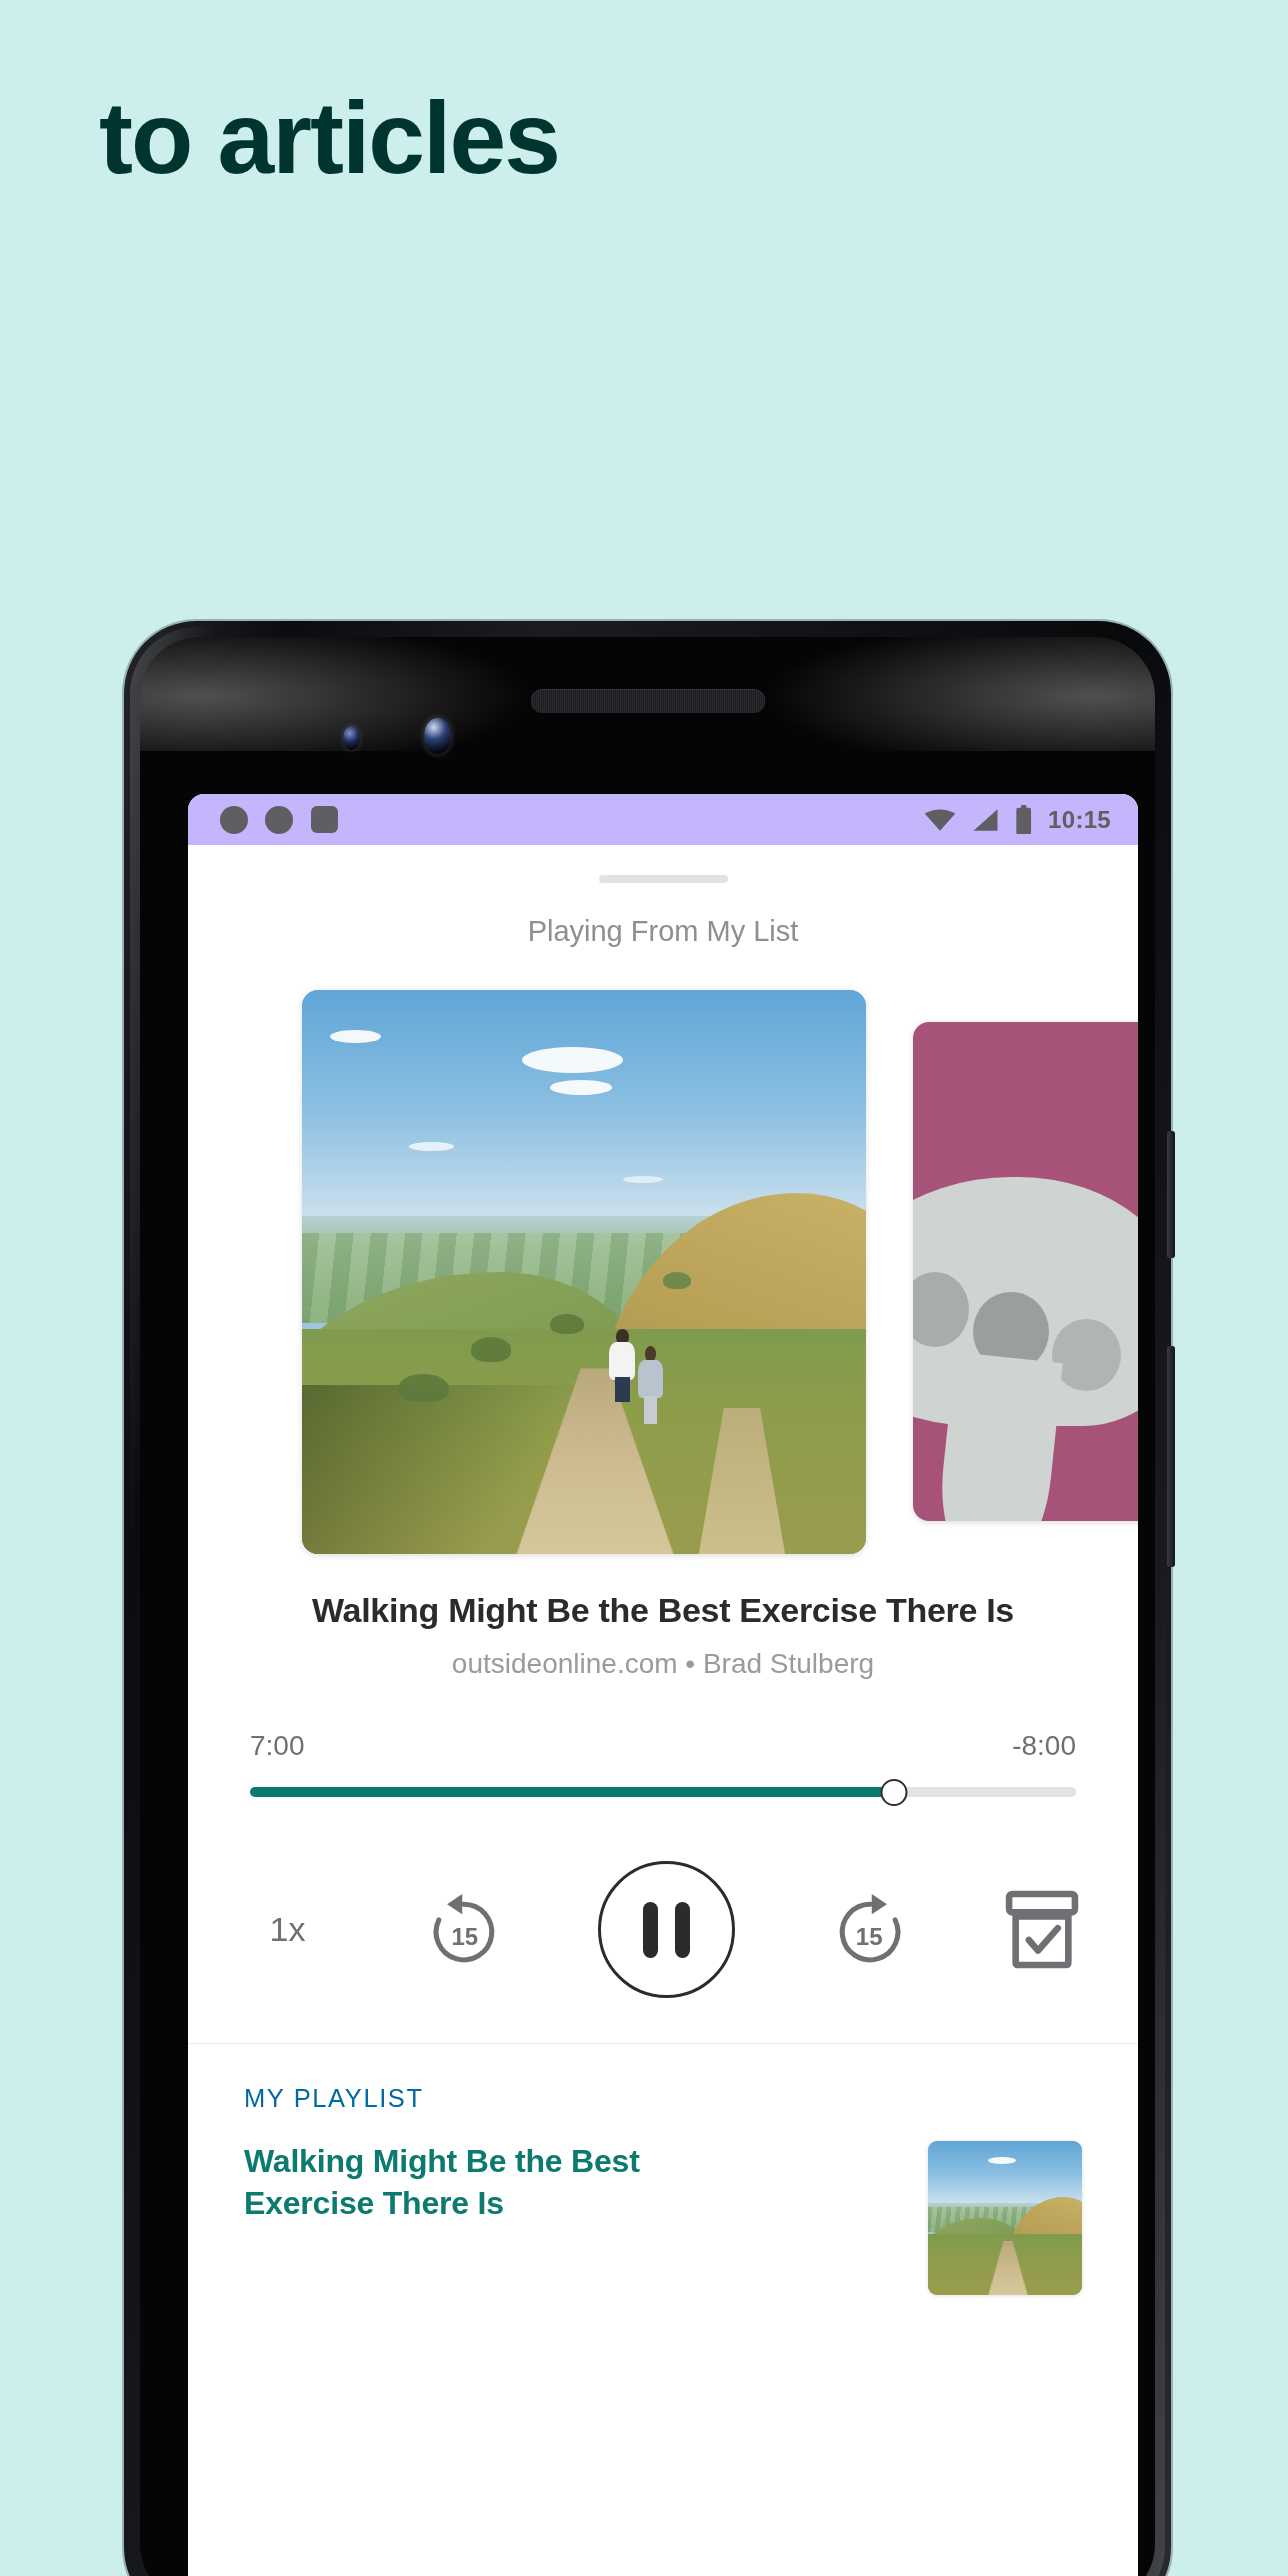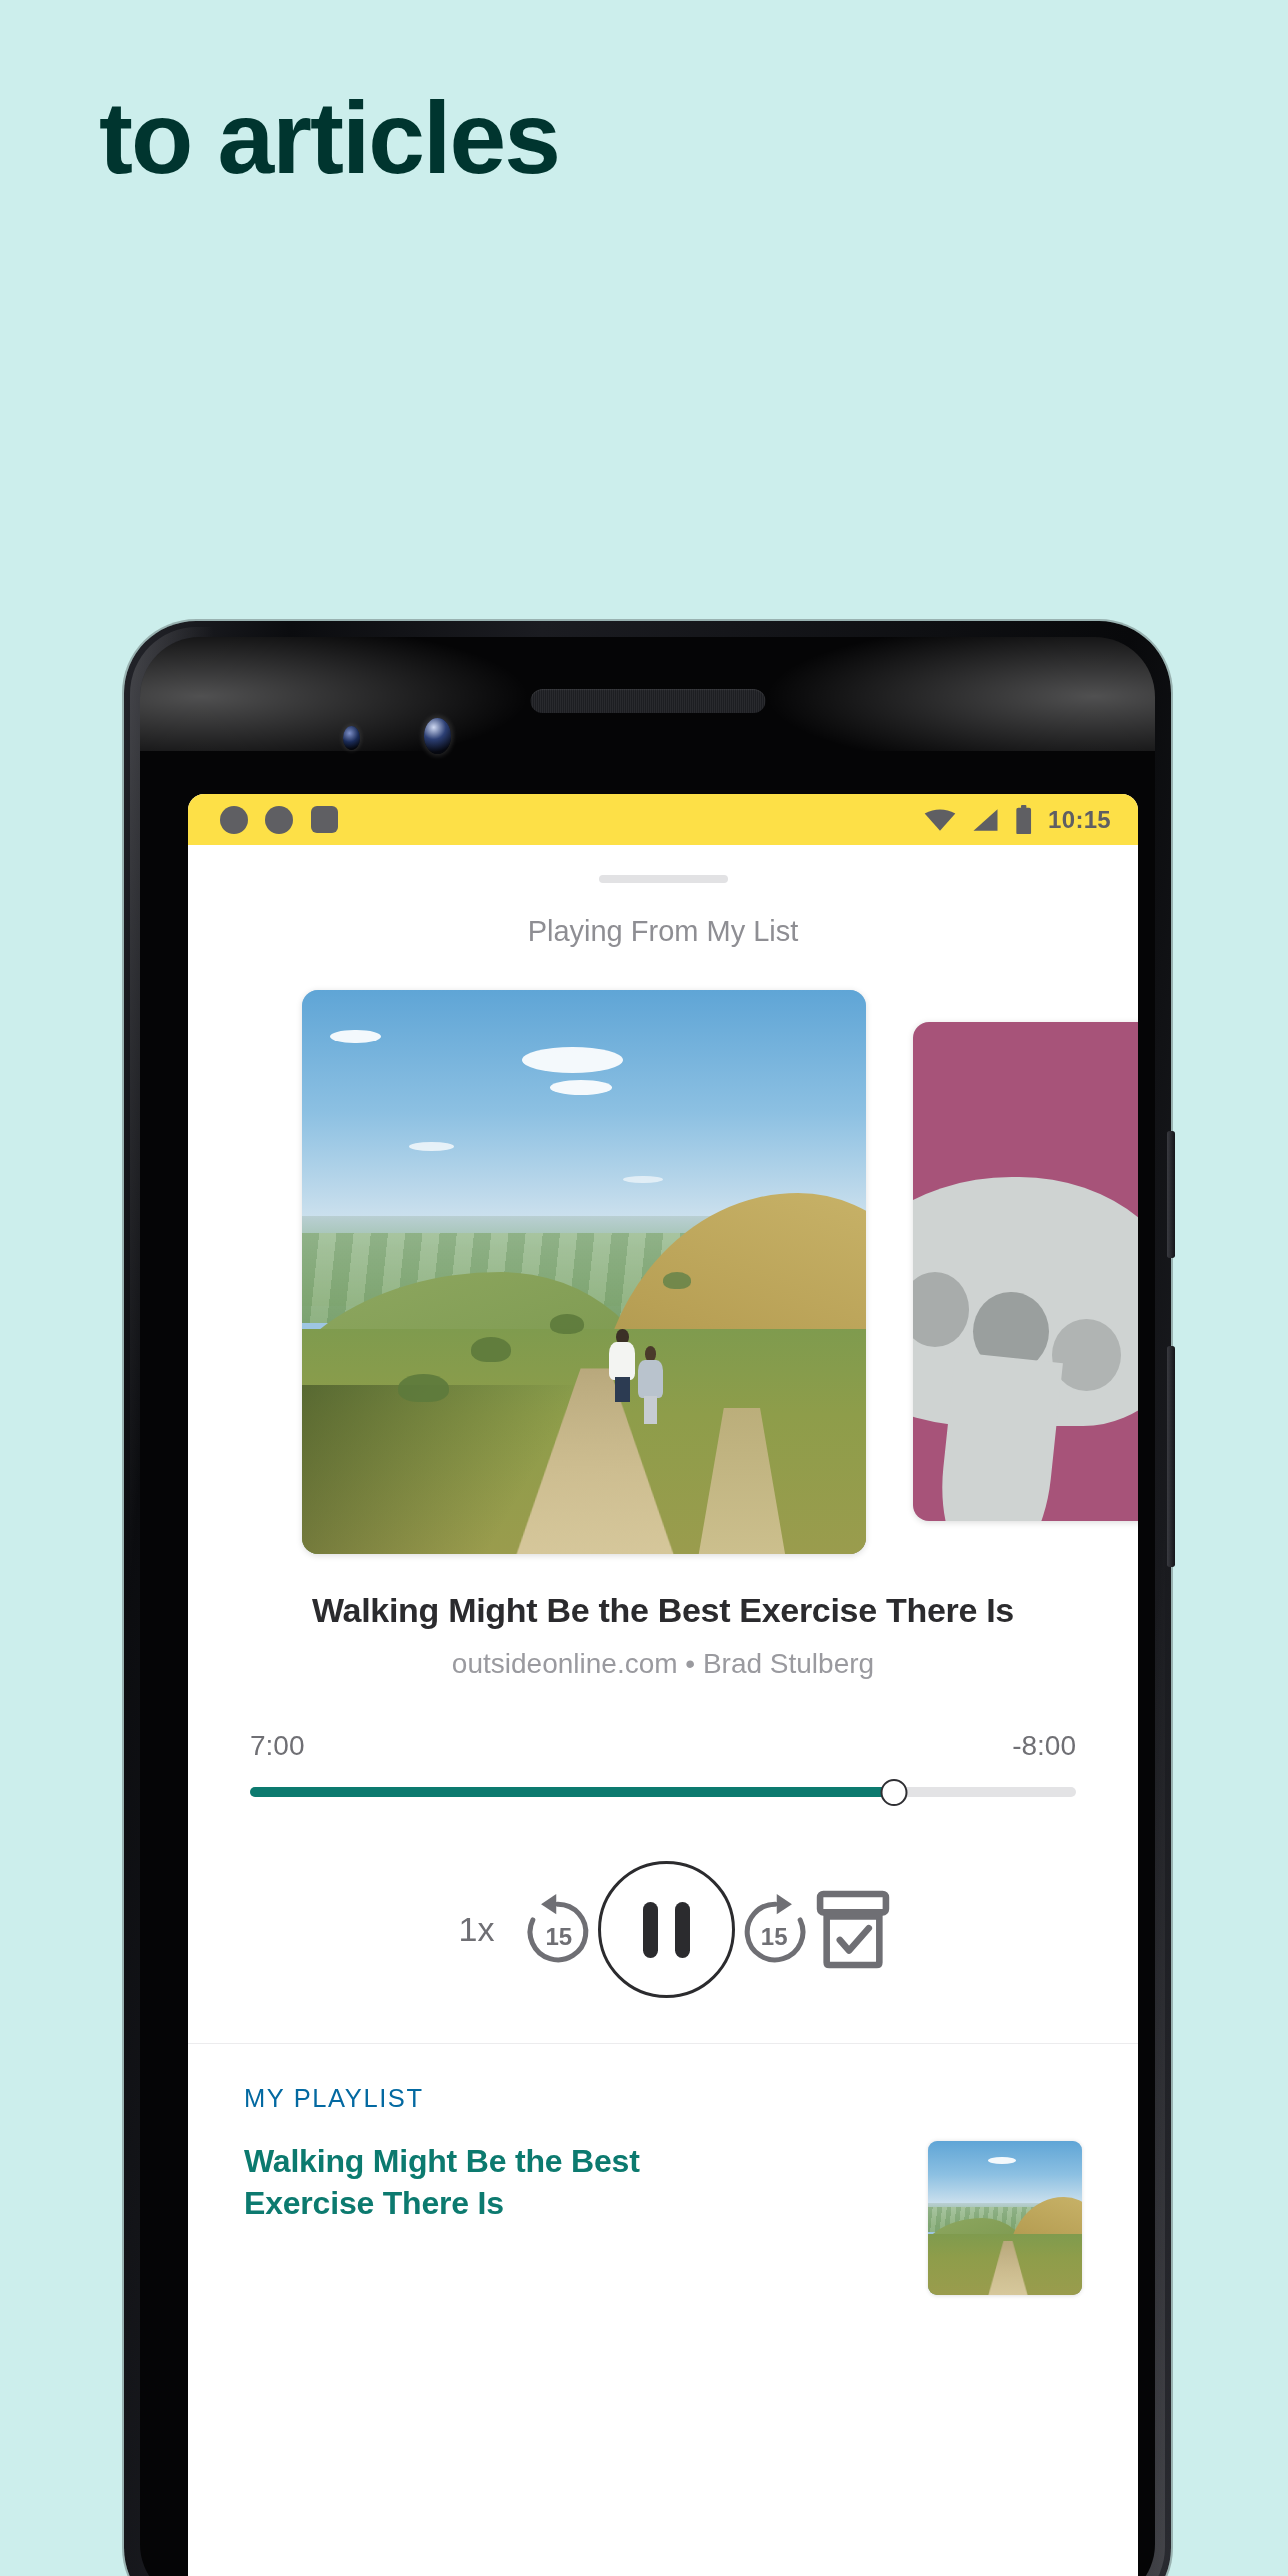--- a/index.html
+++ b/index.html
@@ -89,21 +89,21 @@
     position:absolute;
     left:48px; top:157px;
     width:950px; height:1843px;
     background:#ffffff;
     border-radius:16px 16px 0 0;
     overflow:hidden;
   }
 
   
   .statusbar {
-    height:51px; background:#fde047;
+    height:51px; background:#c4b5fd;
     display:flex; align-items:center;
     padding:0 32px;
     position:relative;
   }
   .sb-left { display:flex; align-items:center; gap:17.4px; }
   .sb-dot { width:28px; height:28px; border-radius:50%; background:#5f5f63; }
   .sb-sq  { width:27px; height:27px; border-radius:6px;  background:#5f5f63; }
   .sb-right { position:absolute; right:27px; display:flex; align-items:center; gap:16px; }
   .ico-wifi { width:32px; height:23px; }
   .ico-sig  { width:27px; height:24px; }
@@ -262,21 +262,21 @@
   }
   .track-knob {
     position:absolute; top:0; width:27px; height:27px;
     border-radius:50%;
     background:#fff; border:2px solid #2f2f33;
     transform:translateX(-50%);
   }
 
   
   .controls {
-    display:flex; align-items:center; justify-content:center;
+    display:flex; align-items:center; justify-content:space-between;
     margin:47px 59px 0;
     height:154px;
   }
   .speed-btn {
     font-size:34px; color:#6f6f74; width:81px; text-align:center;
   }
   .skip { width:81px; height:81px; color:#6f6f74; }
   .playpause {
     width:137px; height:137px; border-radius:50%;
     border:3.4px solid #2b2b2e;

